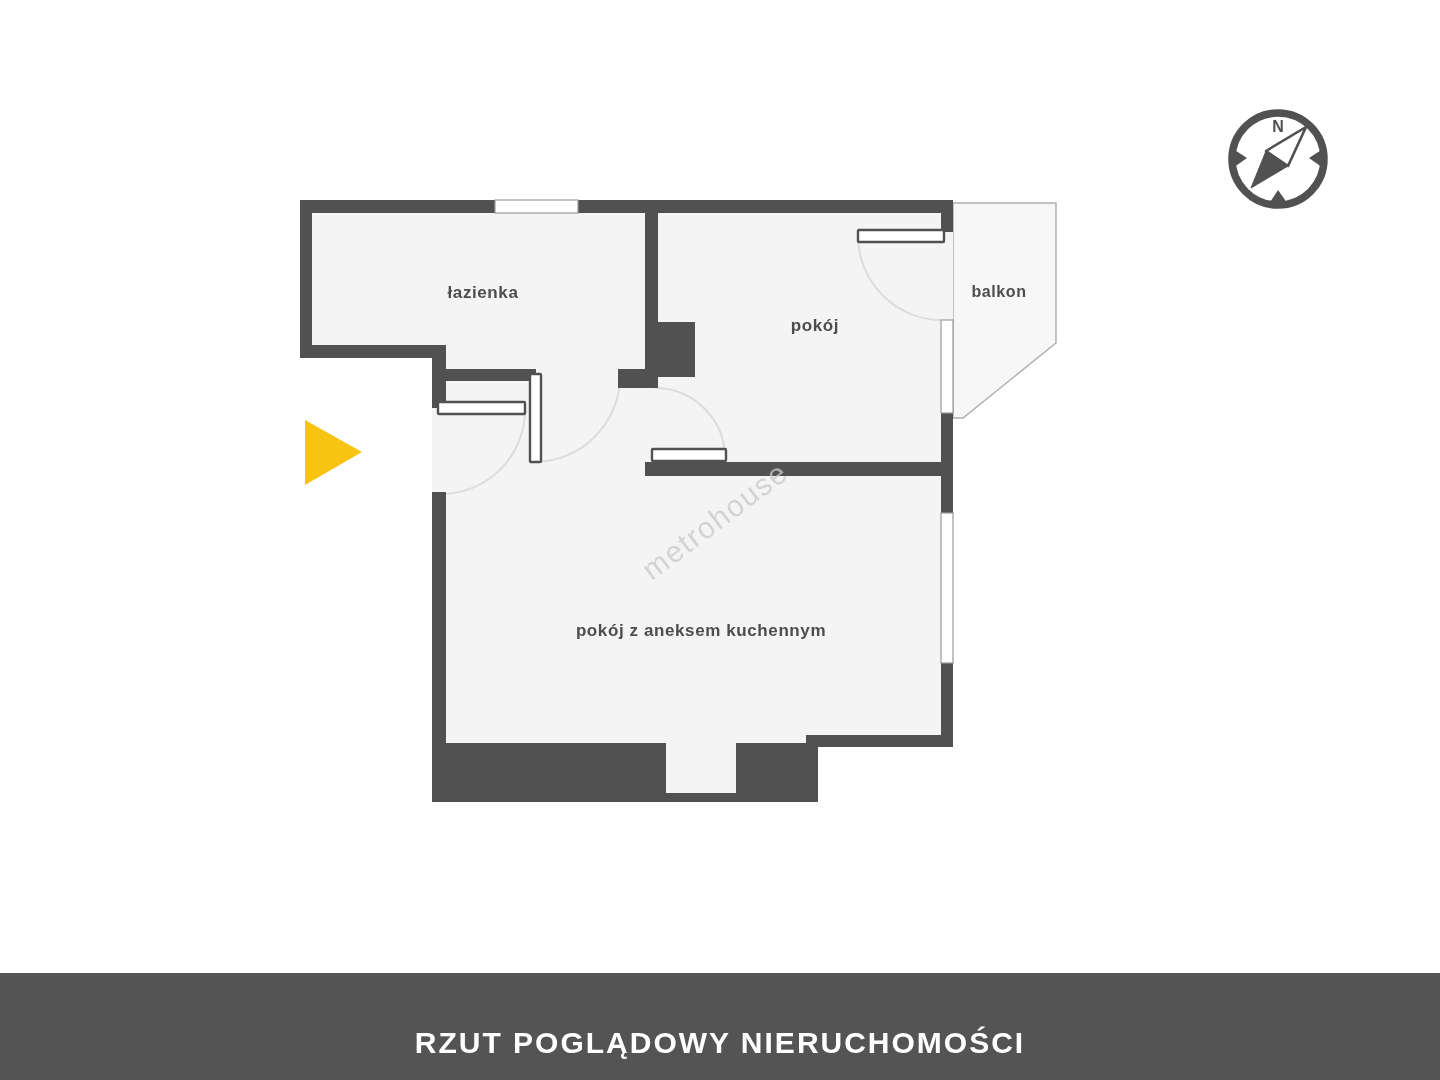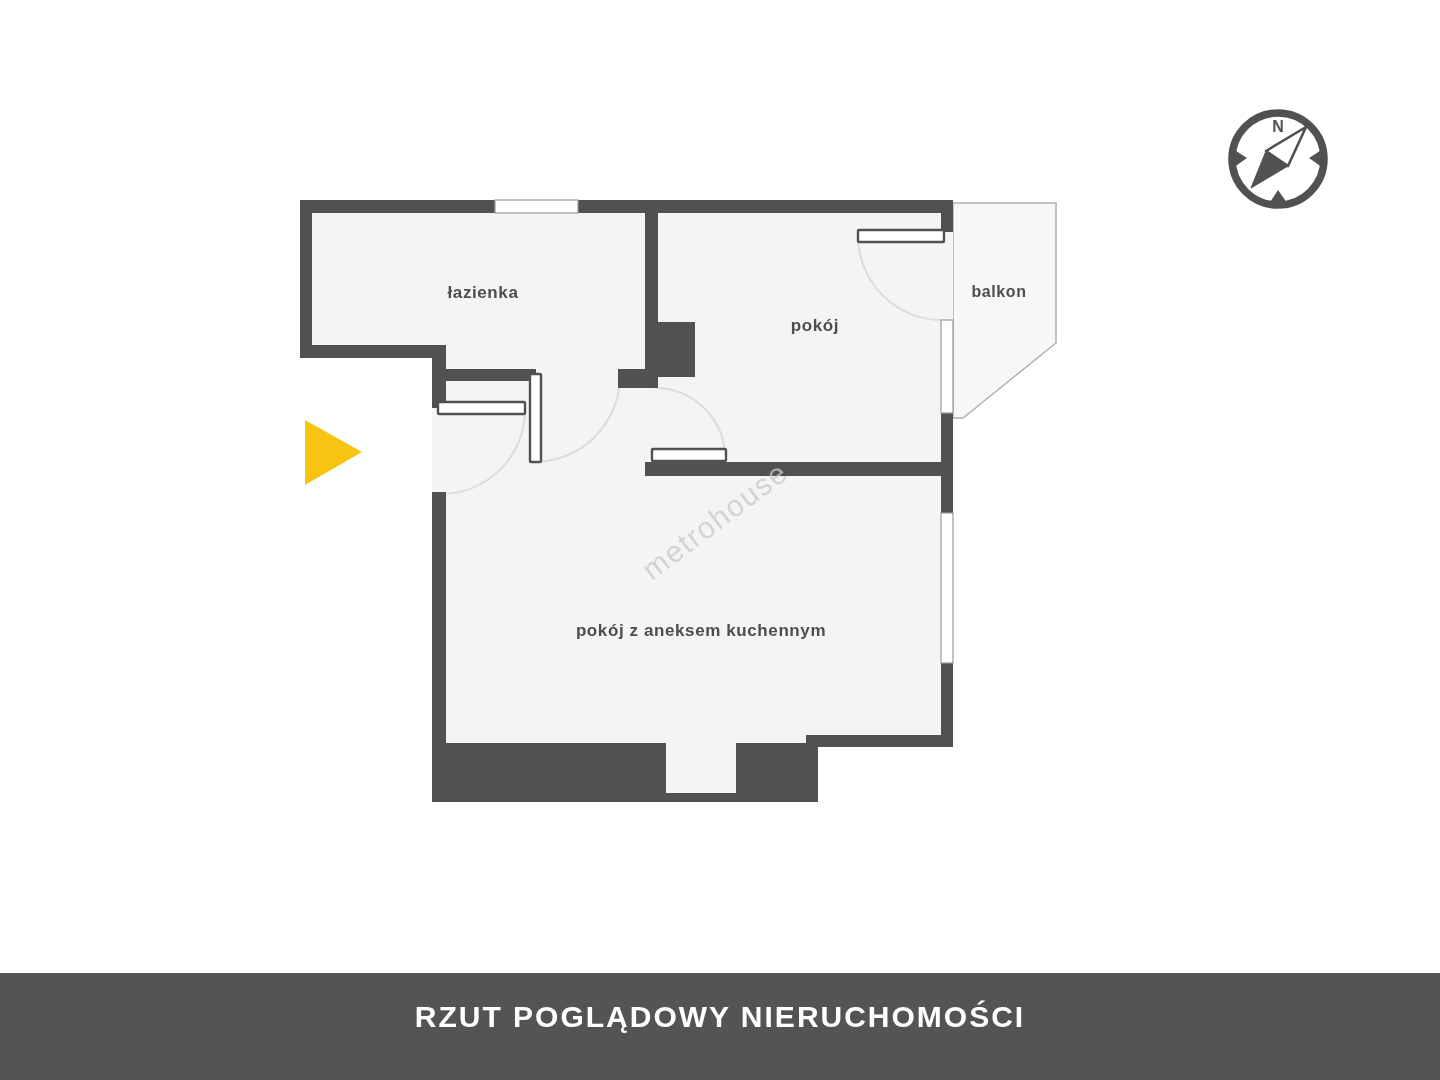--- a/index.html
+++ b/index.html
@@ -25,21 +25,21 @@
   .compass-n{font-family:"Liberation Sans",sans-serif;font-weight:700;font-size:16px;
              fill:var(--wall);text-anchor:middle;}
   .needle-light{fill:#ffffff;stroke:var(--wall);stroke-width:2.6;stroke-linejoin:round;}
   .needle-dark{fill:var(--wall);stroke:var(--wall);stroke-width:1;stroke-linejoin:round;}
   .arrow{fill:var(--accent-yellow);}
   .watermark{position:absolute;left:715px;top:521px;
              transform:translate(-50%,-50%) rotate(-37deg);
              font-size:30px;color:var(--watermark);letter-spacing:1.5px;opacity:.75;
              white-space:nowrap;}
   .banner{position:absolute;left:0;right:0;top:973px;height:107px;background:var(--banner-bg);
-          display:flex;align-items:center;justify-content:center;padding-bottom:20px;box-sizing:border-box;}
+          display:flex;align-items:flex-end;justify-content:center;padding-bottom:20px;box-sizing:border-box;}
   .banner-text{font-weight:700;font-size:30px;color:var(--banner-text);letter-spacing:2px;}
 </style>
 </head>
 <body>
 
 <div class="stage">
 
   <svg width="1440" height="1080" viewBox="0 0 1440 1080">
 
     <polygon class="balcony" points="953,203 1056,203 1056,343 963,418 953,418"></polygon>

